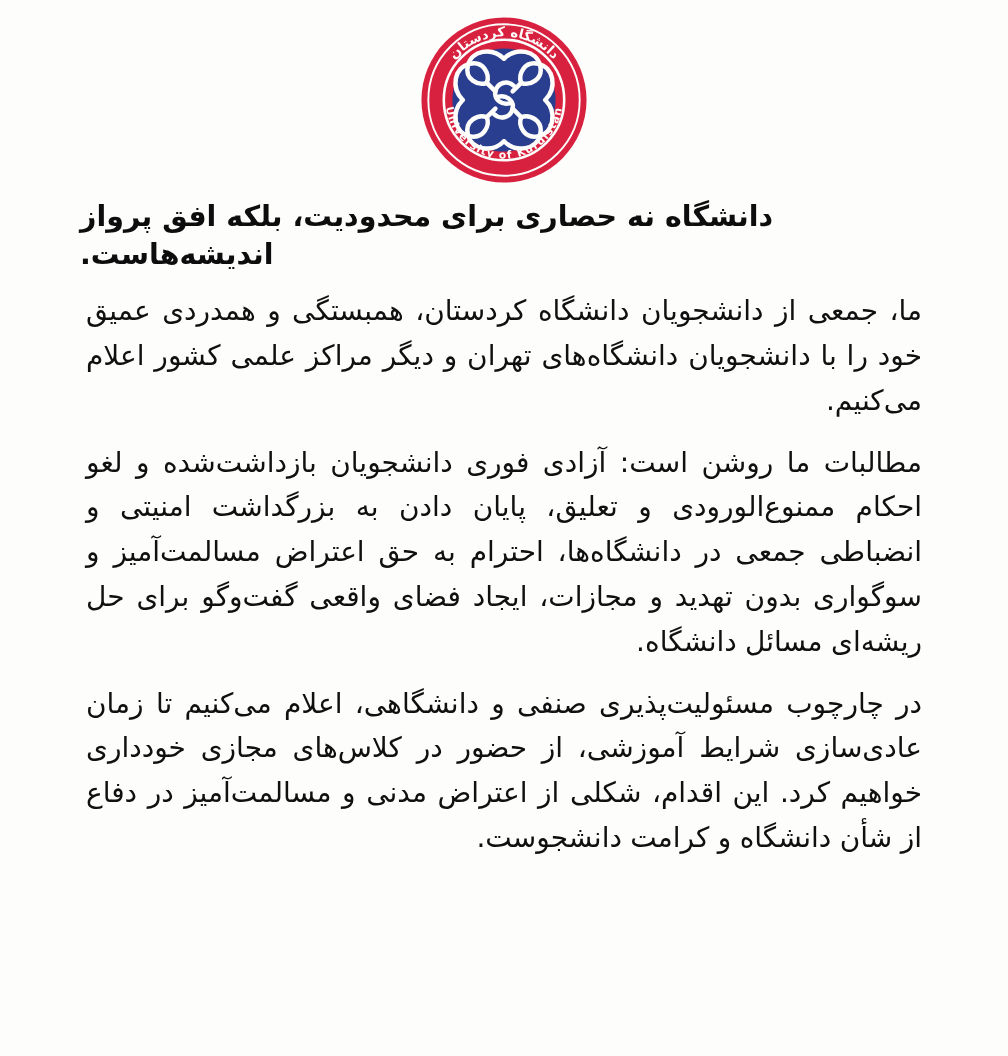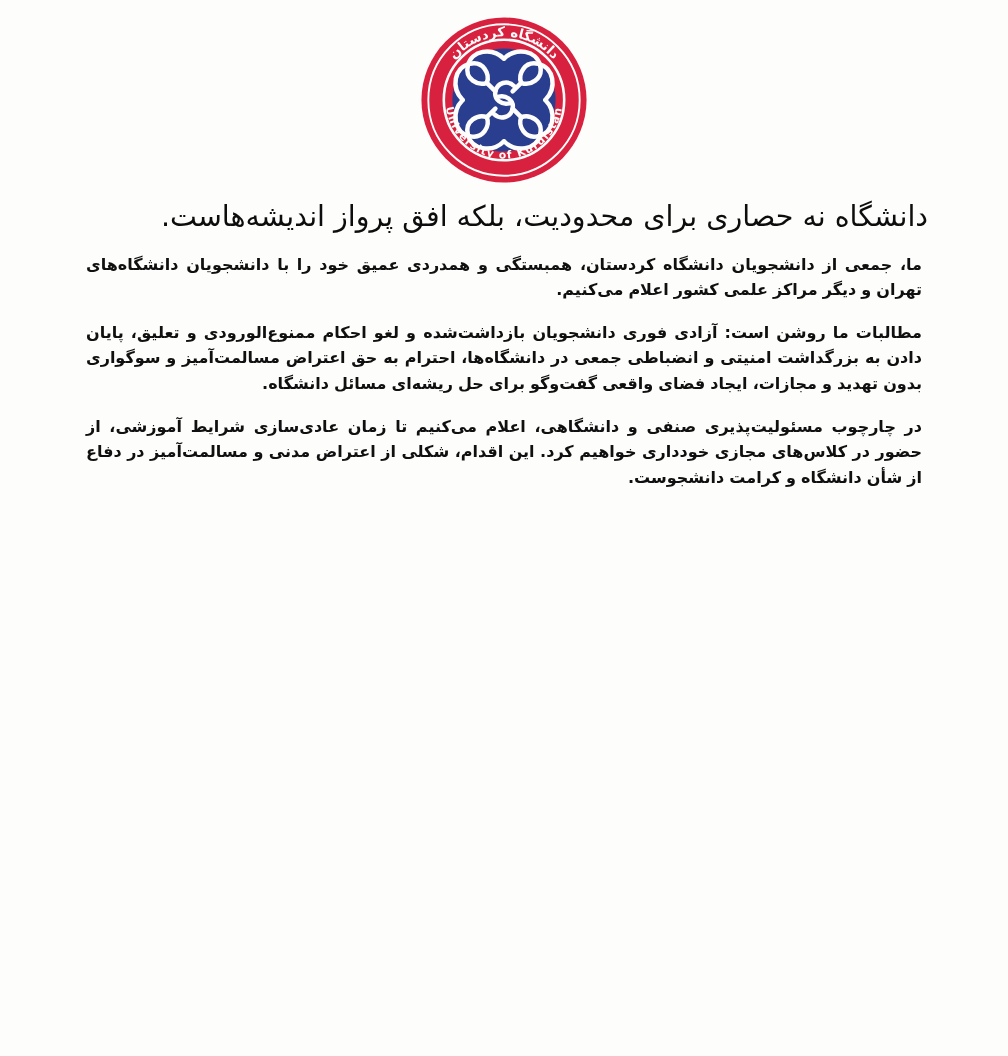--- a/index.html
+++ b/index.html
@@ -37,42 +37,42 @@
     position: relative;
     flex: 0 0 auto;
   }
   .logo-svg { display: block; width: 172px; height: 172px; }
 
   
   .title {
     box-sizing: border-box;
     width: 848px;
     margin: 12px auto 0 auto;
-    text-align: right;
+    text-align: left;
     font-size: 28.5px;
-    font-weight: normal;
+    font-weight: bold;
     line-height: 1.32;
     letter-spacing: -0.2px;
     color: #0d0d0d;
     direction: rtl;
   }
 
   
   .body-block {
     box-sizing: border-box;
     width: 836px;
     margin: 0 auto;
     padding-top: 16px;
     direction: rtl;
     text-align: justify;
     text-align-last: right;
   }
   .para {
-    font-size: 16px;
-    font-weight: bold;
+    font-size: 28px;
+    font-weight: normal;
     line-height: 1.60;
     color: #101010;
     margin: 0 0 17px 0;
     text-align: justify;
     text-align-last: right;
     word-spacing: -0.5px;
   }
 </style>
 </head>
 <body>

